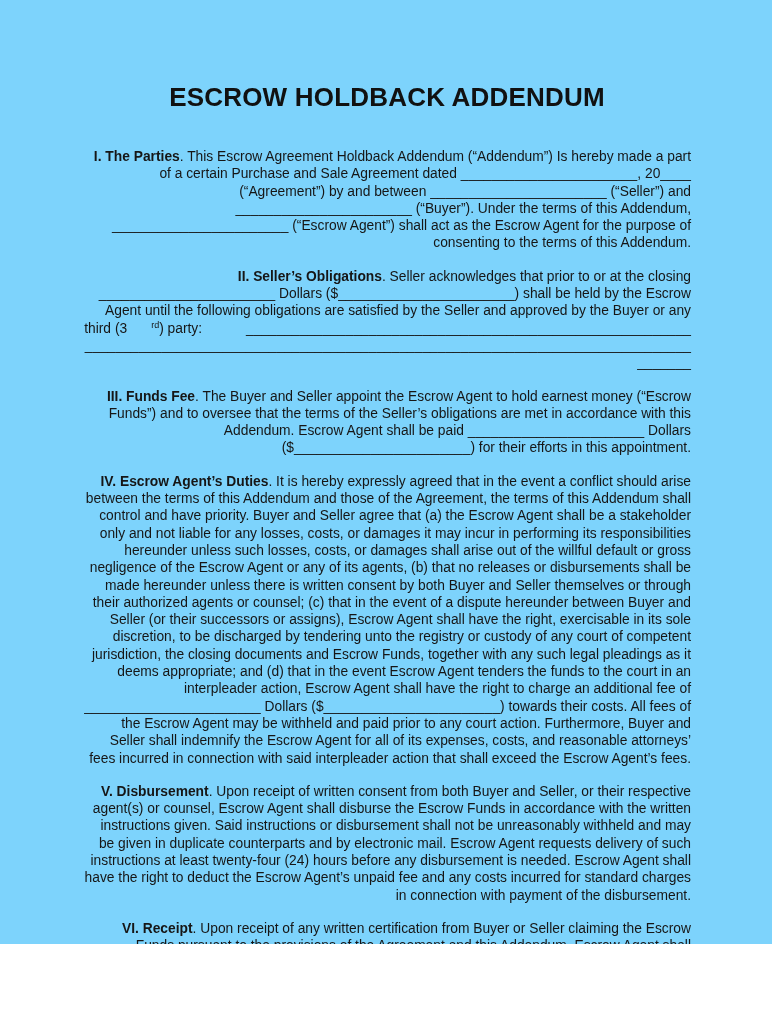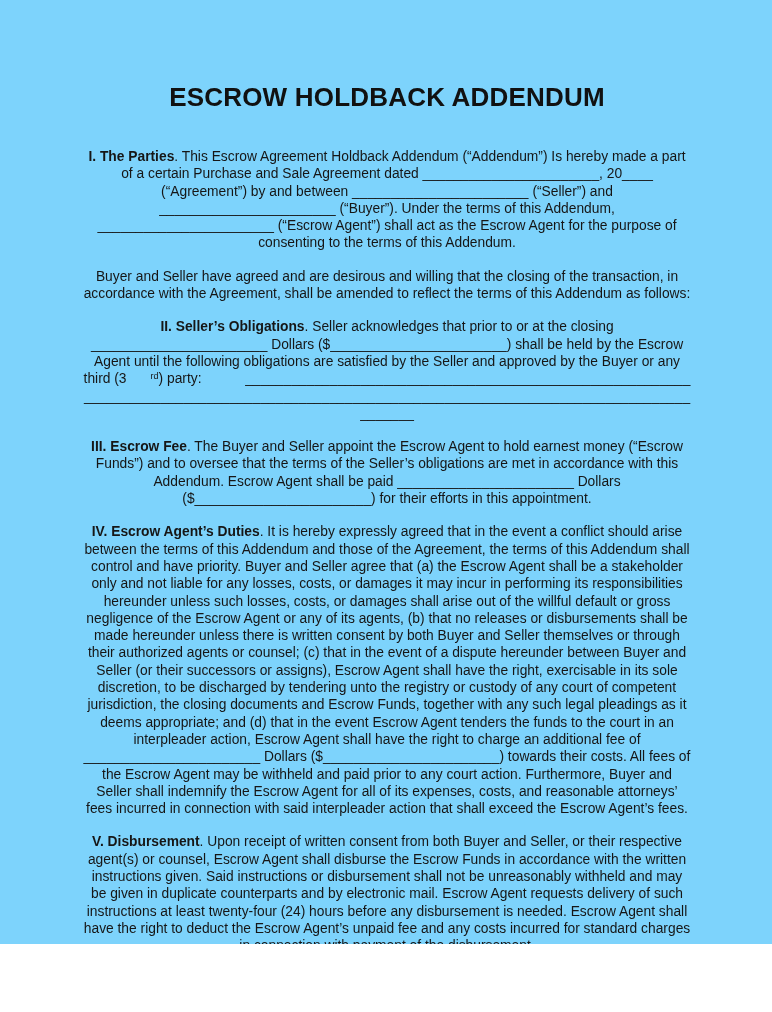--- a/index.html
+++ b/index.html
@@ -27,21 +27,21 @@
     font-weight: bold;
     text-align: center;
     margin: 0 0 35px 0;
     color: #111;
     letter-spacing: 0.2px;
   }
   .para {
     font-size: 13.8px;
     line-height: 17.3px;
     margin: 0 0 16px 0;
-    text-align: center;
+    text-align: right;
     overflow-wrap: break-word;
   }
   .para b { font-weight: bold; }
   sup.ord {
     font-size: 9px;
     line-height: 0;
     vertical-align: 4.5px;
     margin-left: 24px;
   }
   .fill {
@@ -100,25 +100,24 @@
 </head>
 <body>
 
 <div class="page">
   <div class="content">
 
     <h1 class="doc-title">ESCROW HOLDBACK ADDENDUM</h1>
 
     <p class="para"><b>I. The Parties</b><span>. This Escrow Agreement Holdback Addendum (“Addendum”) Is hereby made a part of a certain Purchase and Sale Agreement dated _______________________, 20____ (“Agreement”) by and between _______________________ (“Seller”) and _______________________ (“Buyer”). Under the terms of this Addendum, _______________________ (“Escrow Agent”) shall act as the Escrow Agent for the purpose of consenting to the terms of this Addendum.</span></p>
 
-    <p class="para"><span>Buyer and Seller have agreed and are desirous and willing that the closing of the transaction, in accordance with the Agreement, shall be amended to reflect the terms of this Addendum as follows:</span></p>
 
     <p class="para"><b>II. Seller’s Obligations</b><span>. Seller acknowledges that prior to or at the closing _______________________ Dollars ($_______________________) shall be held by the Escrow Agent until the following obligations are satisfied by the Seller and approved by the Buyer or any third (3</span><sup class="ord">rd</sup><span>) party: </span><span class="fill">________________________________________________________________________________________________________________________________________________</span></p>
 
-    <p class="para"><b>III. Escrow Fee</b><span>. The Buyer and Seller appoint the Escrow Agent to hold earnest money (“Escrow Funds”) and to oversee that the terms of the Seller’s obligations are met in accordance with this Addendum. Escrow Agent shall be paid _______________________ Dollars ($_______________________) for their efforts in this appointment.</span></p>
+    <p class="para"><b>III. Funds Fee</b><span>. The Buyer and Seller appoint the Escrow Agent to hold earnest money (“Escrow Funds”) and to oversee that the terms of the Seller’s obligations are met in accordance with this Addendum. Escrow Agent shall be paid _______________________ Dollars ($_______________________) for their efforts in this appointment.</span></p>
 
     <p class="para"><b>IV. Escrow Agent’s Duties</b><span>. It is hereby expressly agreed that in the event a conflict should arise between the terms of this Addendum and those of the Agreement, the terms of this Addendum shall control and have priority. Buyer and Seller agree that (a) the Escrow Agent shall be a stakeholder only and not liable for any losses, costs, or damages it may incur in performing its responsibilities hereunder unless such losses, costs, or damages shall arise out of the willful default or gross negligence of the Escrow Agent or any of its agents, (b) that no releases or disbursements shall be made hereunder unless there is written consent by both Buyer and Seller themselves or through their authorized agents or counsel; (c) that in the event of a dispute hereunder between Buyer and Seller (or their successors or assigns), Escrow Agent shall have the right, exercisable in its sole discretion, to be discharged by tendering unto the registry or custody of any court of competent jurisdiction, the closing documents and Escrow Funds, together with any such legal pleadings as it deems appropriate; and (d) that in the event Escrow Agent tenders the funds to the court in an interpleader action, Escrow Agent shall have the right to charge an additional fee of _______________________ Dollars ($_______________________) towards their costs. All fees of the Escrow Agent may be withheld and paid prior to any court action. Furthermore, Buyer and Seller shall indemnify the Escrow Agent for all of its expenses, costs, and reasonable attorneys’ fees incurred in connection with said interpleader action that shall exceed the Escrow Agent’s fees.</span></p>
 
     <p class="para"><b>V. Disbursement</b><span>. Upon receipt of written consent from both Buyer and Seller, or their respective agent(s) or counsel, Escrow Agent shall disburse the Escrow Funds in accordance with the written instructions given. Said instructions or disbursement shall not be unreasonably withheld and may be given in duplicate counterparts and by electronic mail. Escrow Agent requests delivery of such instructions at least twenty-four (24) hours before any disbursement is needed. Escrow Agent shall have the right to deduct the Escrow Agent’s unpaid fee and any costs incurred for standard charges in connection with payment of the disbursement.</span></p>
 
     <p class="para"><b>VI. Receipt</b><span>. Upon receipt of any written certification from Buyer or Seller claiming the Escrow Funds pursuant to the provisions of the Agreement and this Addendum, Escrow Agent shall promptly notify the non-requesting party unless the non-requesting party, within five (5) business days from receipt</span></p>
 
   </div>
 
   <div class="footer-logo">

